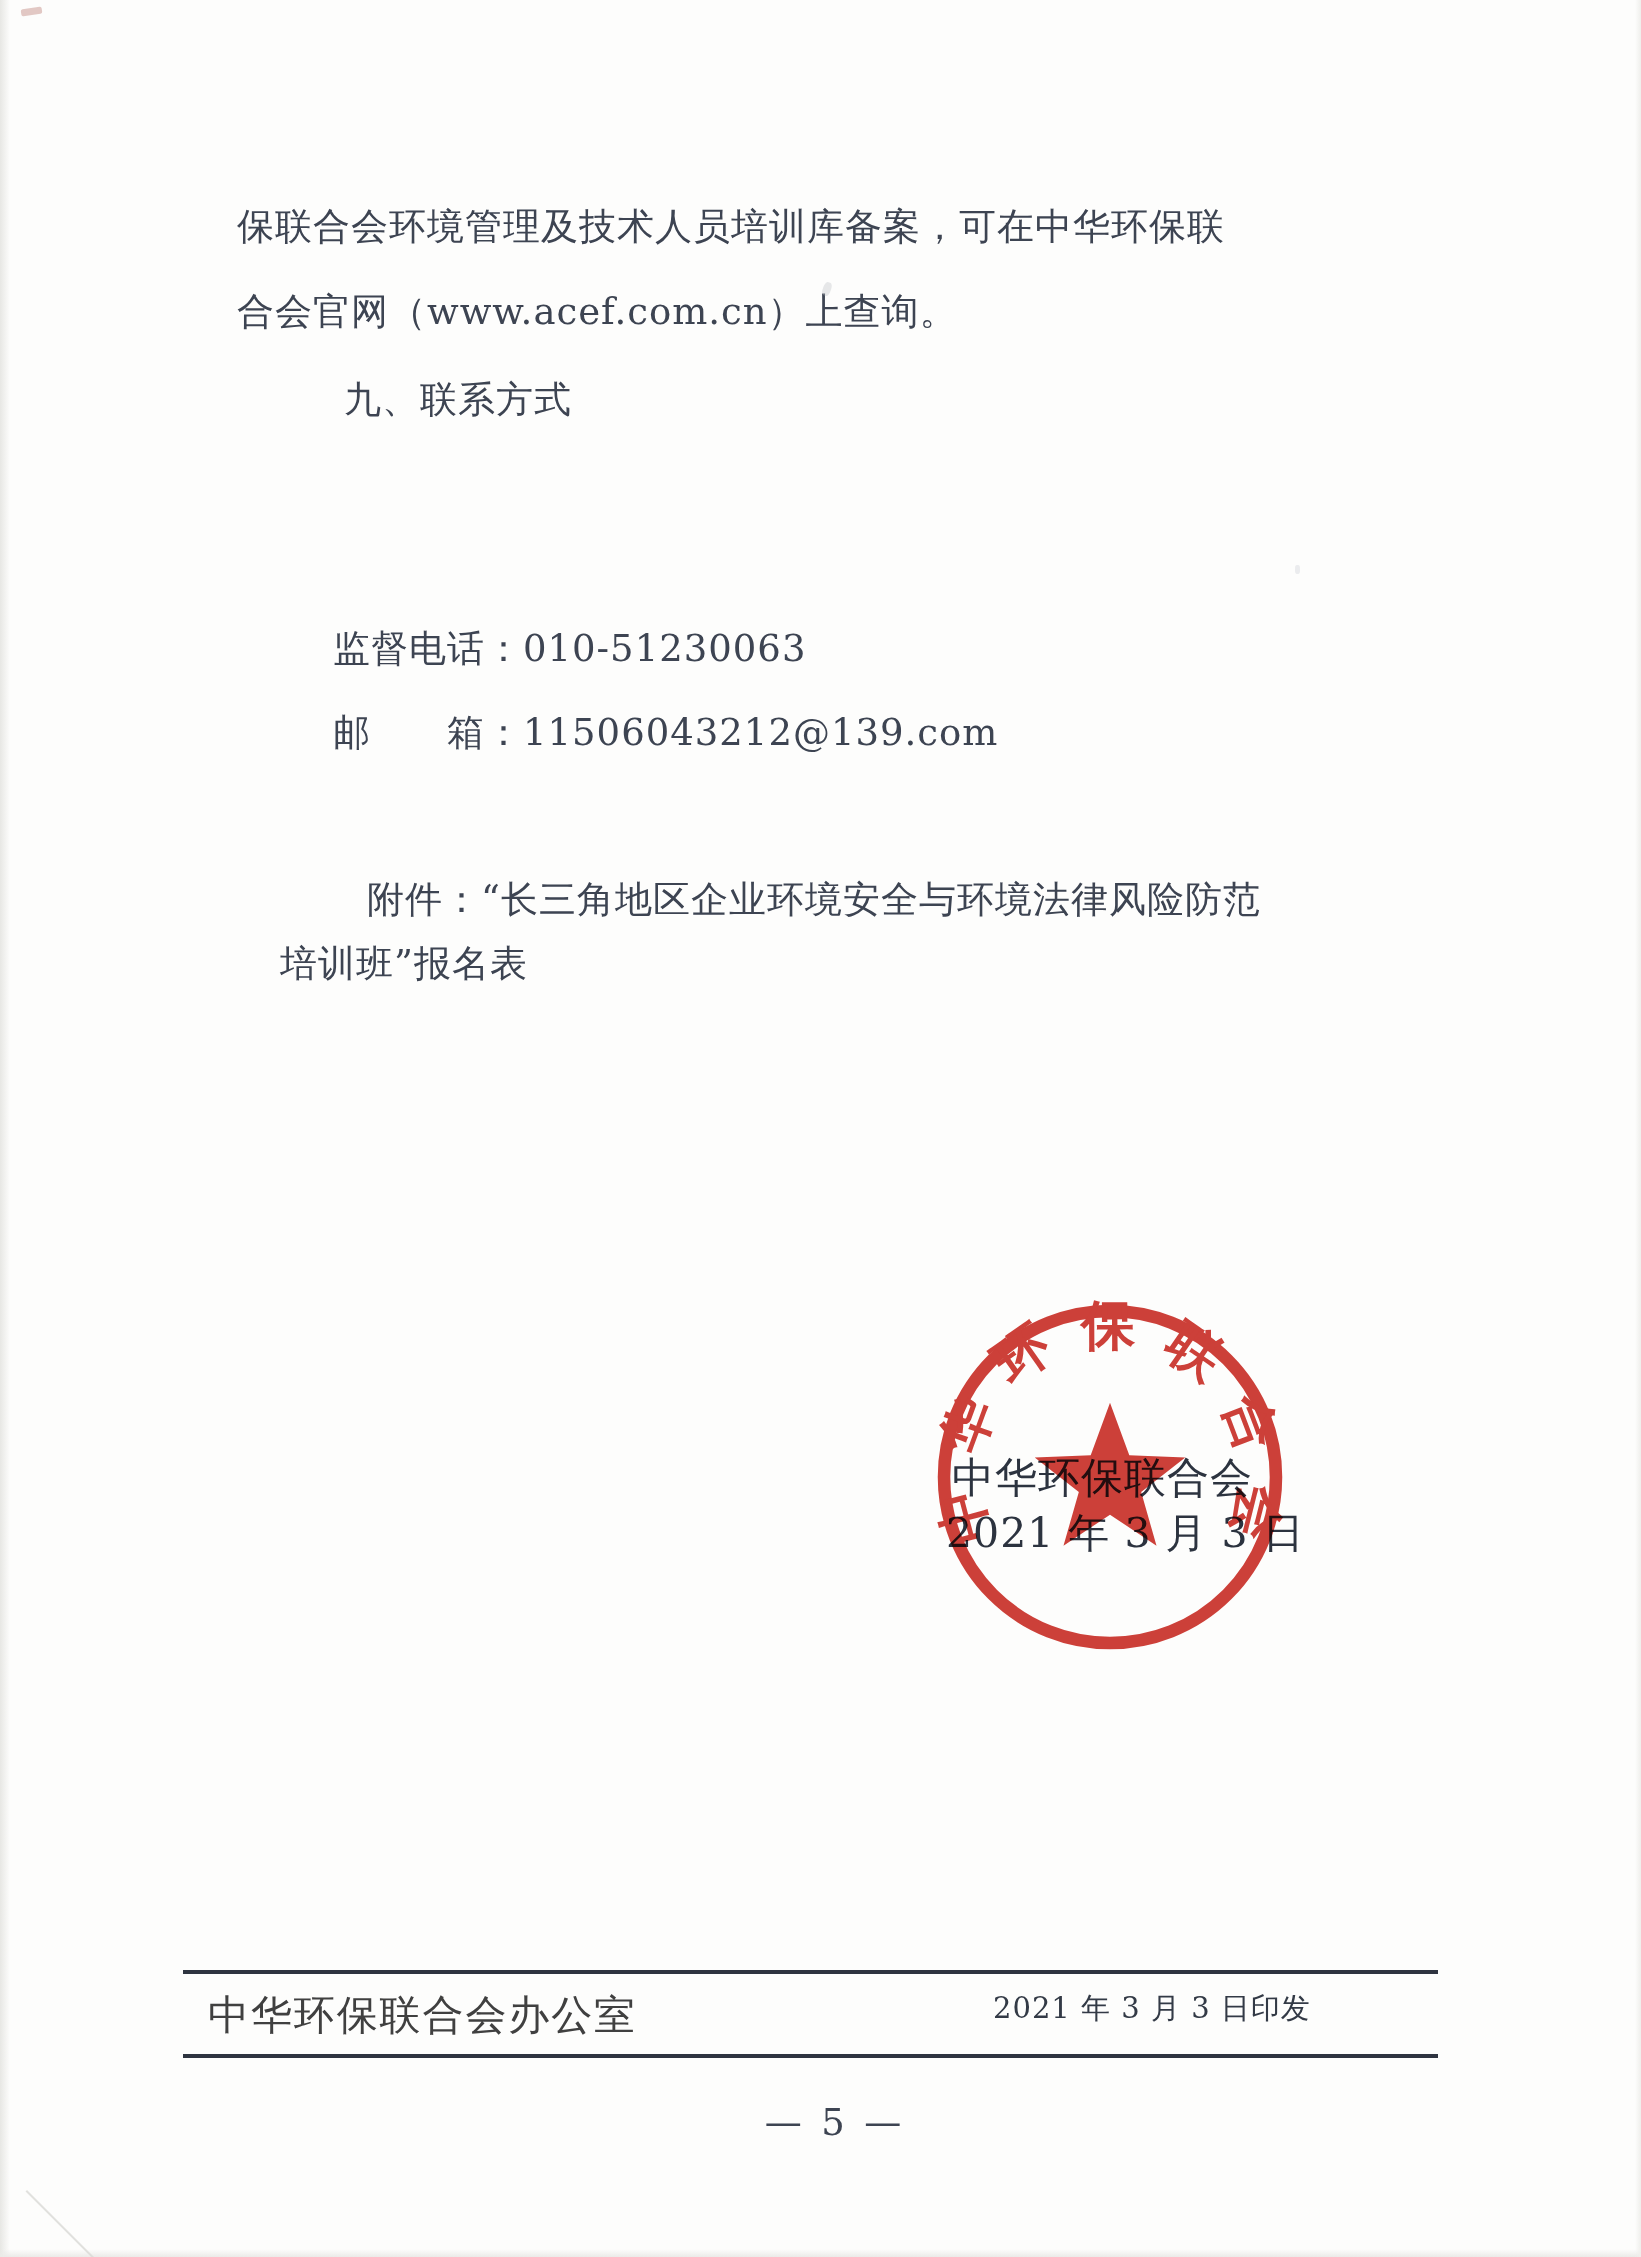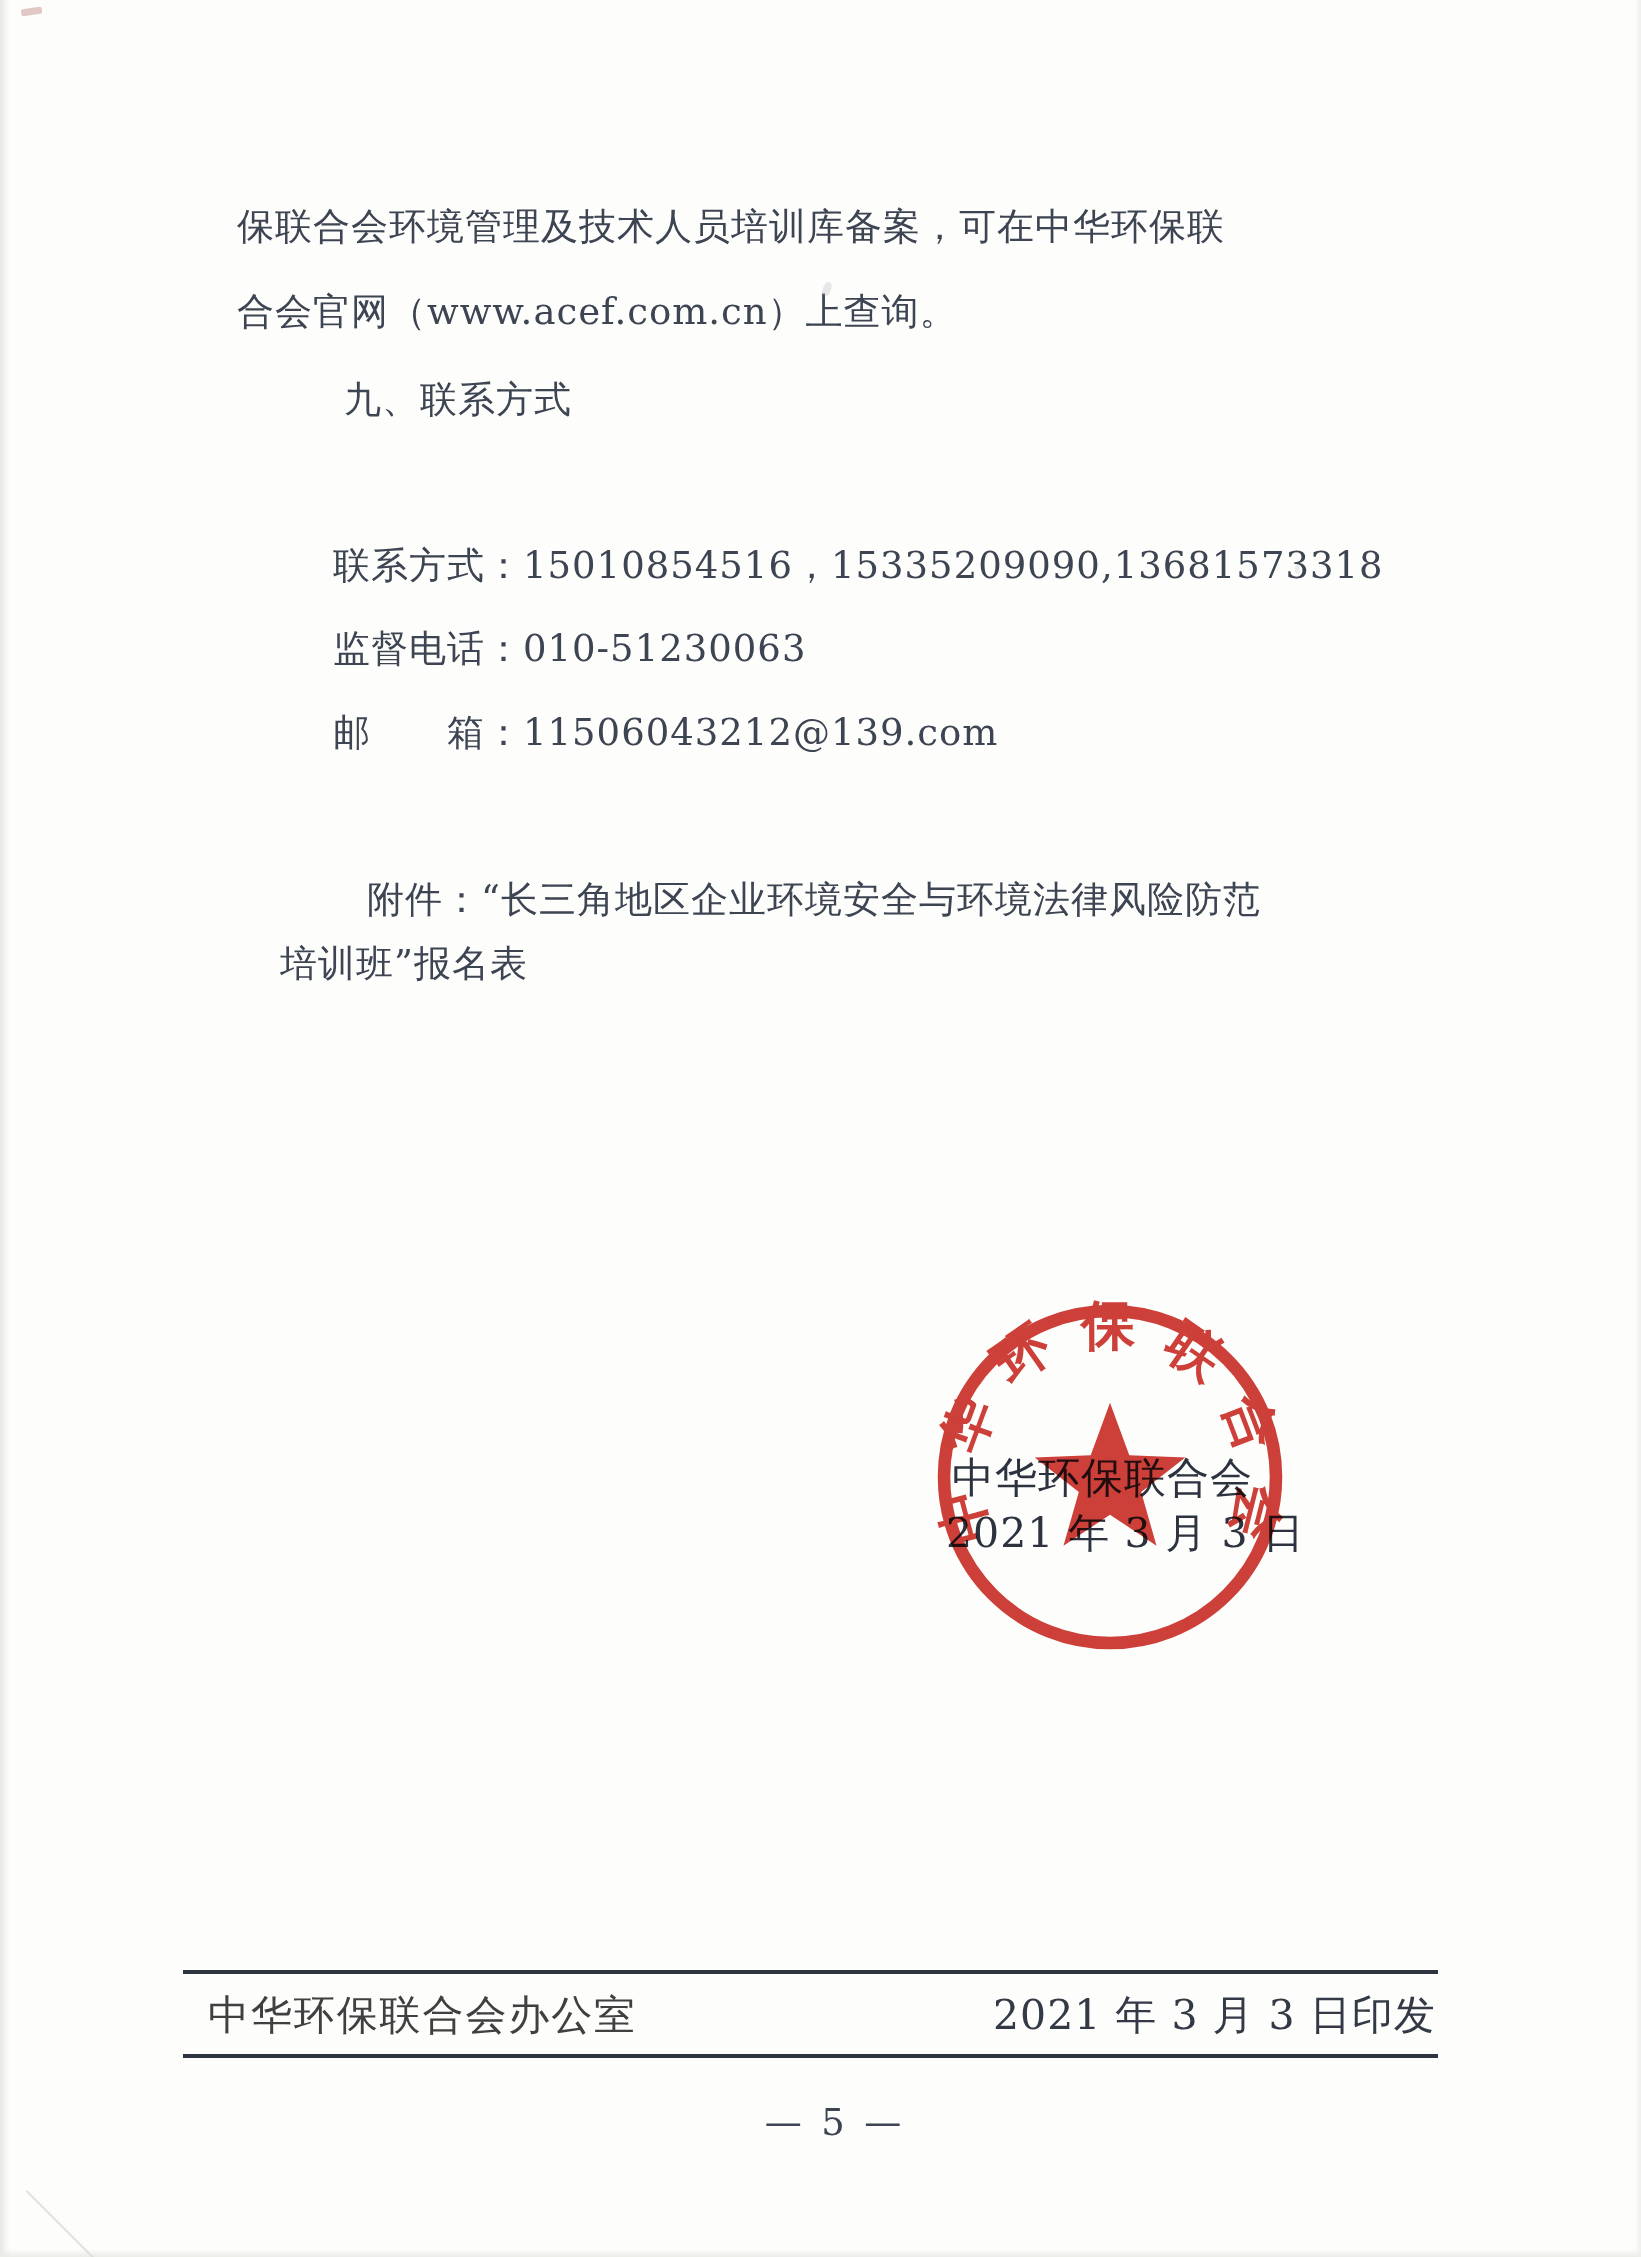--- a/index.html
+++ b/index.html
@@ -42,35 +42,34 @@
   .sig{position:absolute;color:#2c3340;white-space:pre;mix-blend-mode:multiply;}
   .sig-org{left:952px;top:1450px;font-size:42px;letter-spacing:1px;}
   .sig-date{left:946px;top:1506px;font-size:41px;letter-spacing:1px;}
 
   .seal{position:absolute;left:917px;top:1284px;width:386px;height:386px;
     opacity:.88;mix-blend-mode:multiply;}
 
   .footer-rule-top{position:absolute;left:183px;top:1970px;width:1255px;height:3.9px;background:#2e3440;}
   .footer-rule-bottom{position:absolute;left:183px;top:2054px;width:1255px;height:3.9px;background:#2e3440;}
   .footer-left{left:208px;top:1991px;font-size:41px;letter-spacing:1.9px;color:#404040;}
-  .footer-right{left:993px;top:1991px;font-size:41px;letter-spacing:1px;color:#333a46;}
+  .footer-right{left:993px;top:1991px;font-size:29px;letter-spacing:1px;color:#333a46;}
   .page-number{position:absolute;left:0;top:2101px;width:1670px;text-align:center;
     font-size:37px;color:#3d4452;letter-spacing:3.9px;white-space:pre;}
 </style>
 </head>
 <body>
 
 <div class="page">
 
   <div class="line l-body1">保联合会环境管理及技术人员培训库备案，可在中华环保联</div>
   <div class="line l-body2">合会官网（www.acef.com.cn）上查询。</div>
 
   <div class="line l-heading">九、联系方式</div>
 
-  <div class="line indent l-phones">联系方式：15010854516，15335209090,13681573318</div>
   <div class="line indent l-supervise">监督电话：010-51230063</div>
   <div class="line indent l-email">邮　　箱：11506043212@139.com</div>
 
   <div class="line indent l-attach1">附件：“长三角地区企业环境安全与环境法律风险防范</div>
   <div class="line l-attach2">培训班”报名表</div>
 
   <svg class="seal" viewBox="0 0 400 400" xmlns="http://www.w3.org/2000/svg">
     <circle cx="200" cy="200" r="172" fill="none" stroke-width="13" stroke="#c8251d"></circle>
     <polygon points="200,123 220,177.5 278,179.7 232.3,215.5 248.2,271.3 200,239 151.8,271.3 167.7,215.5 122,179.7 180,177.5" fill="#c8251d"></polygon>
     <defs>

